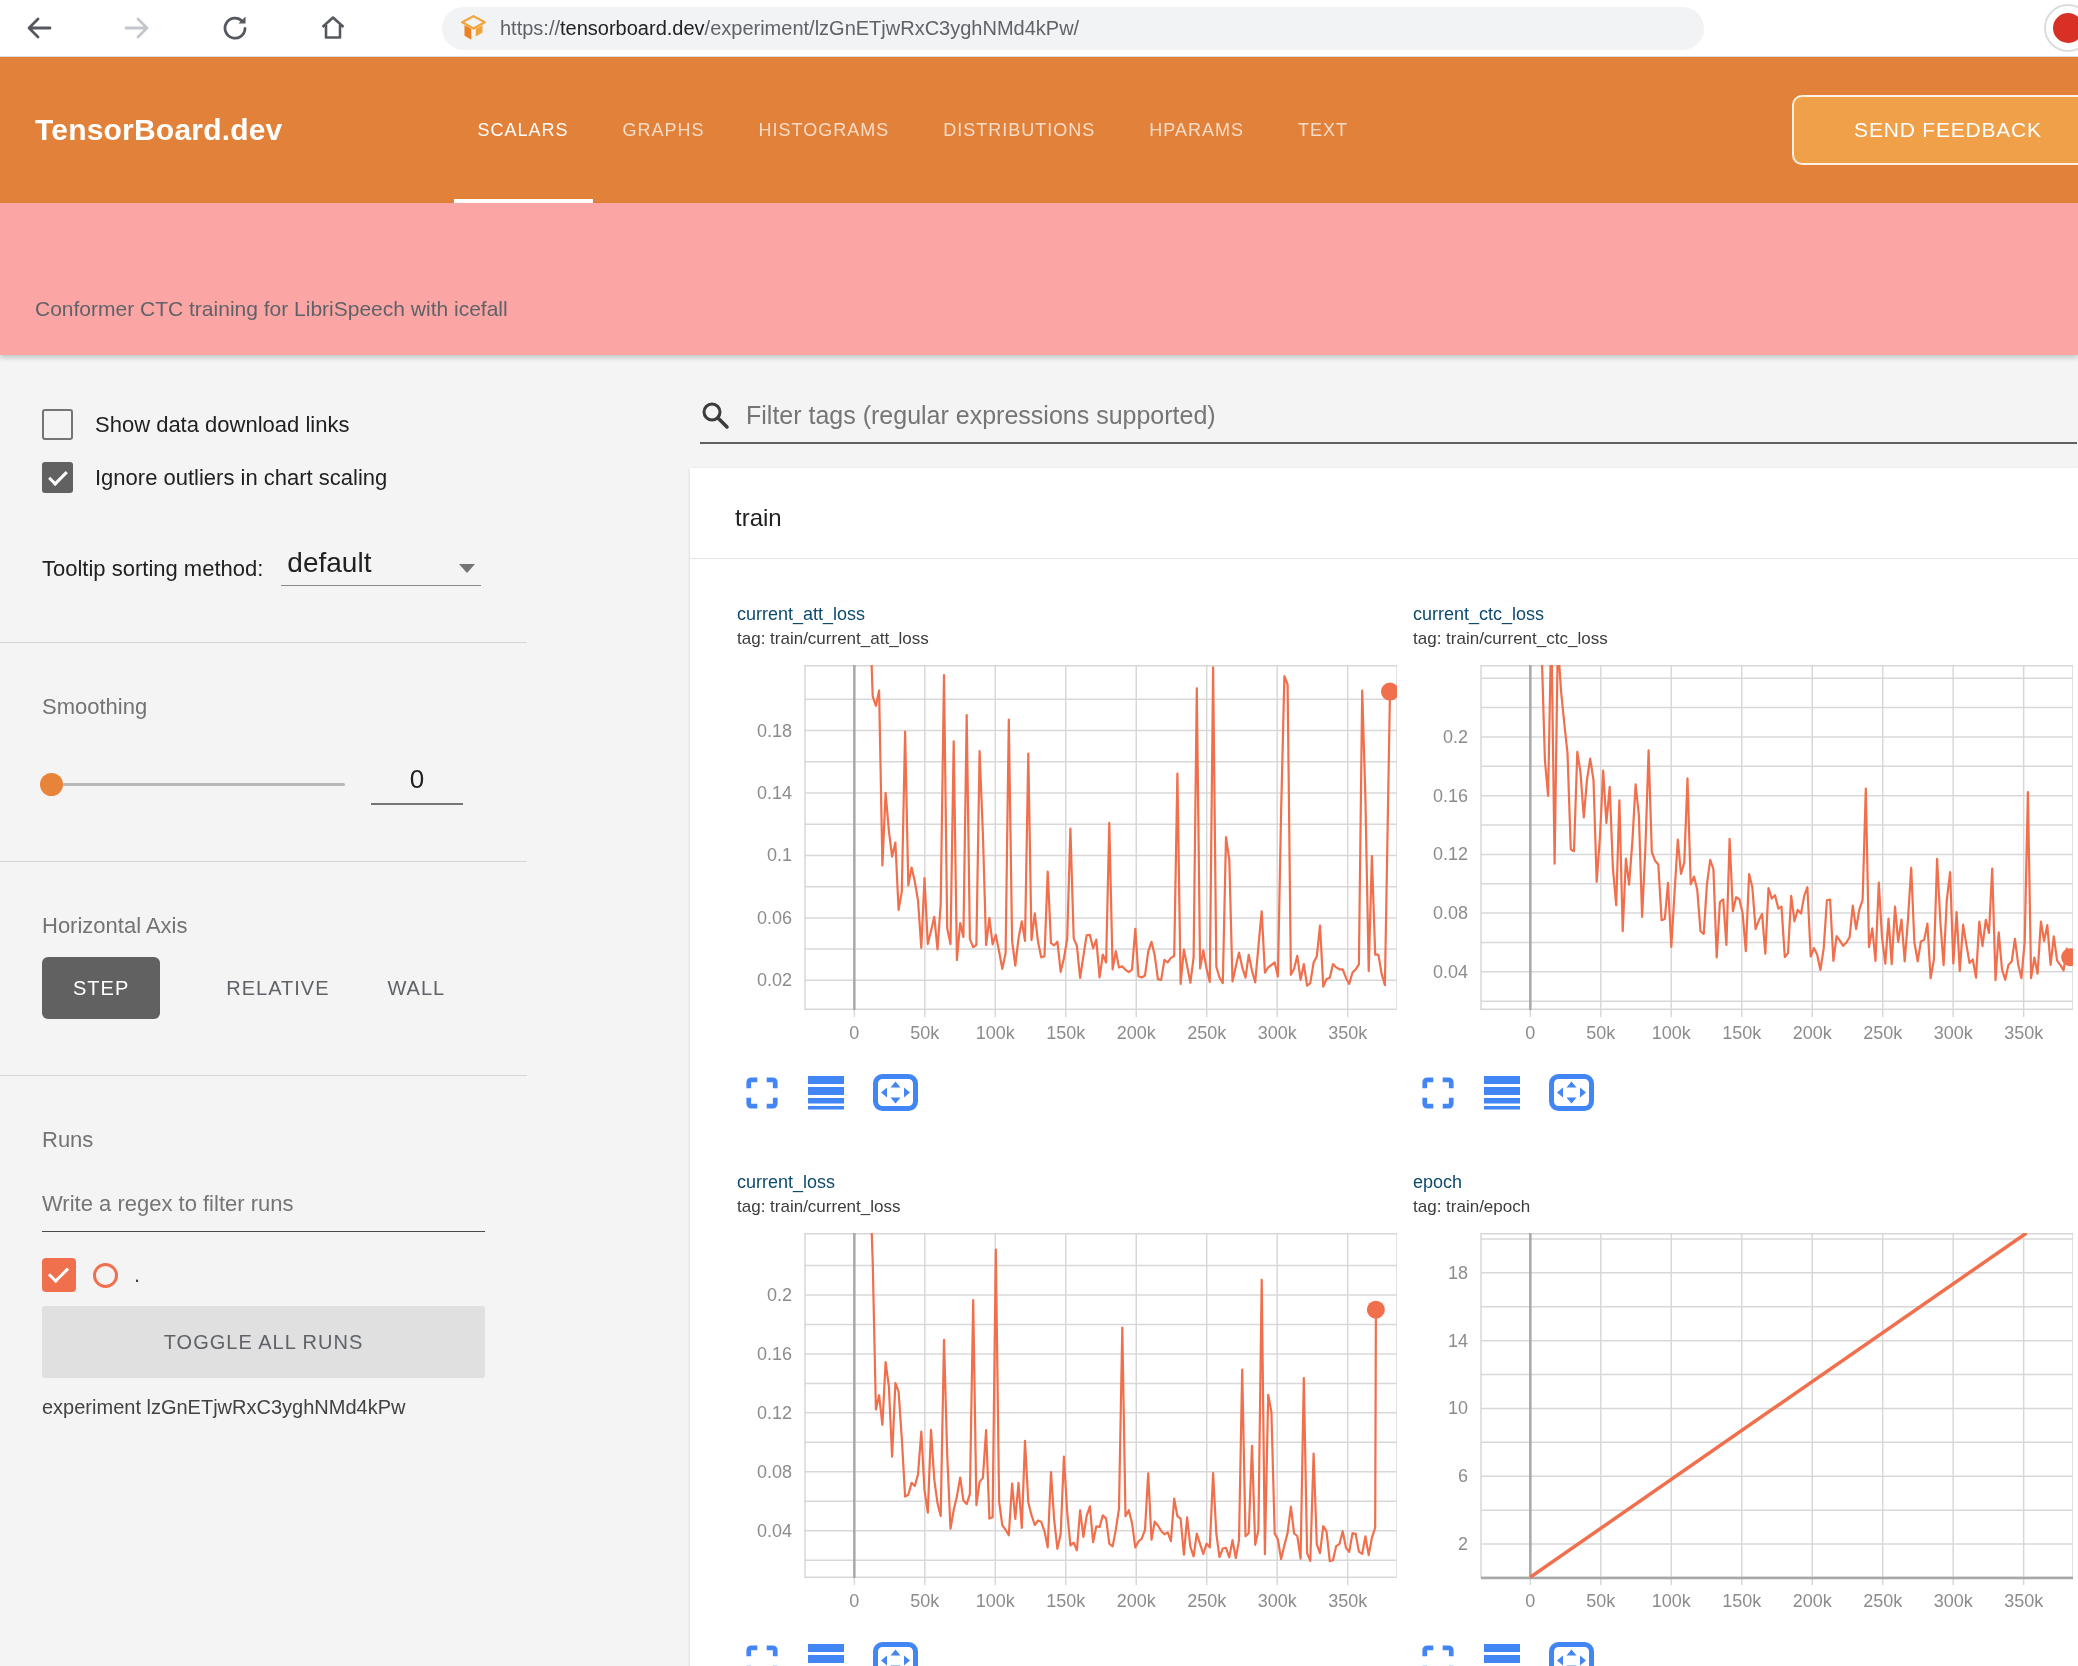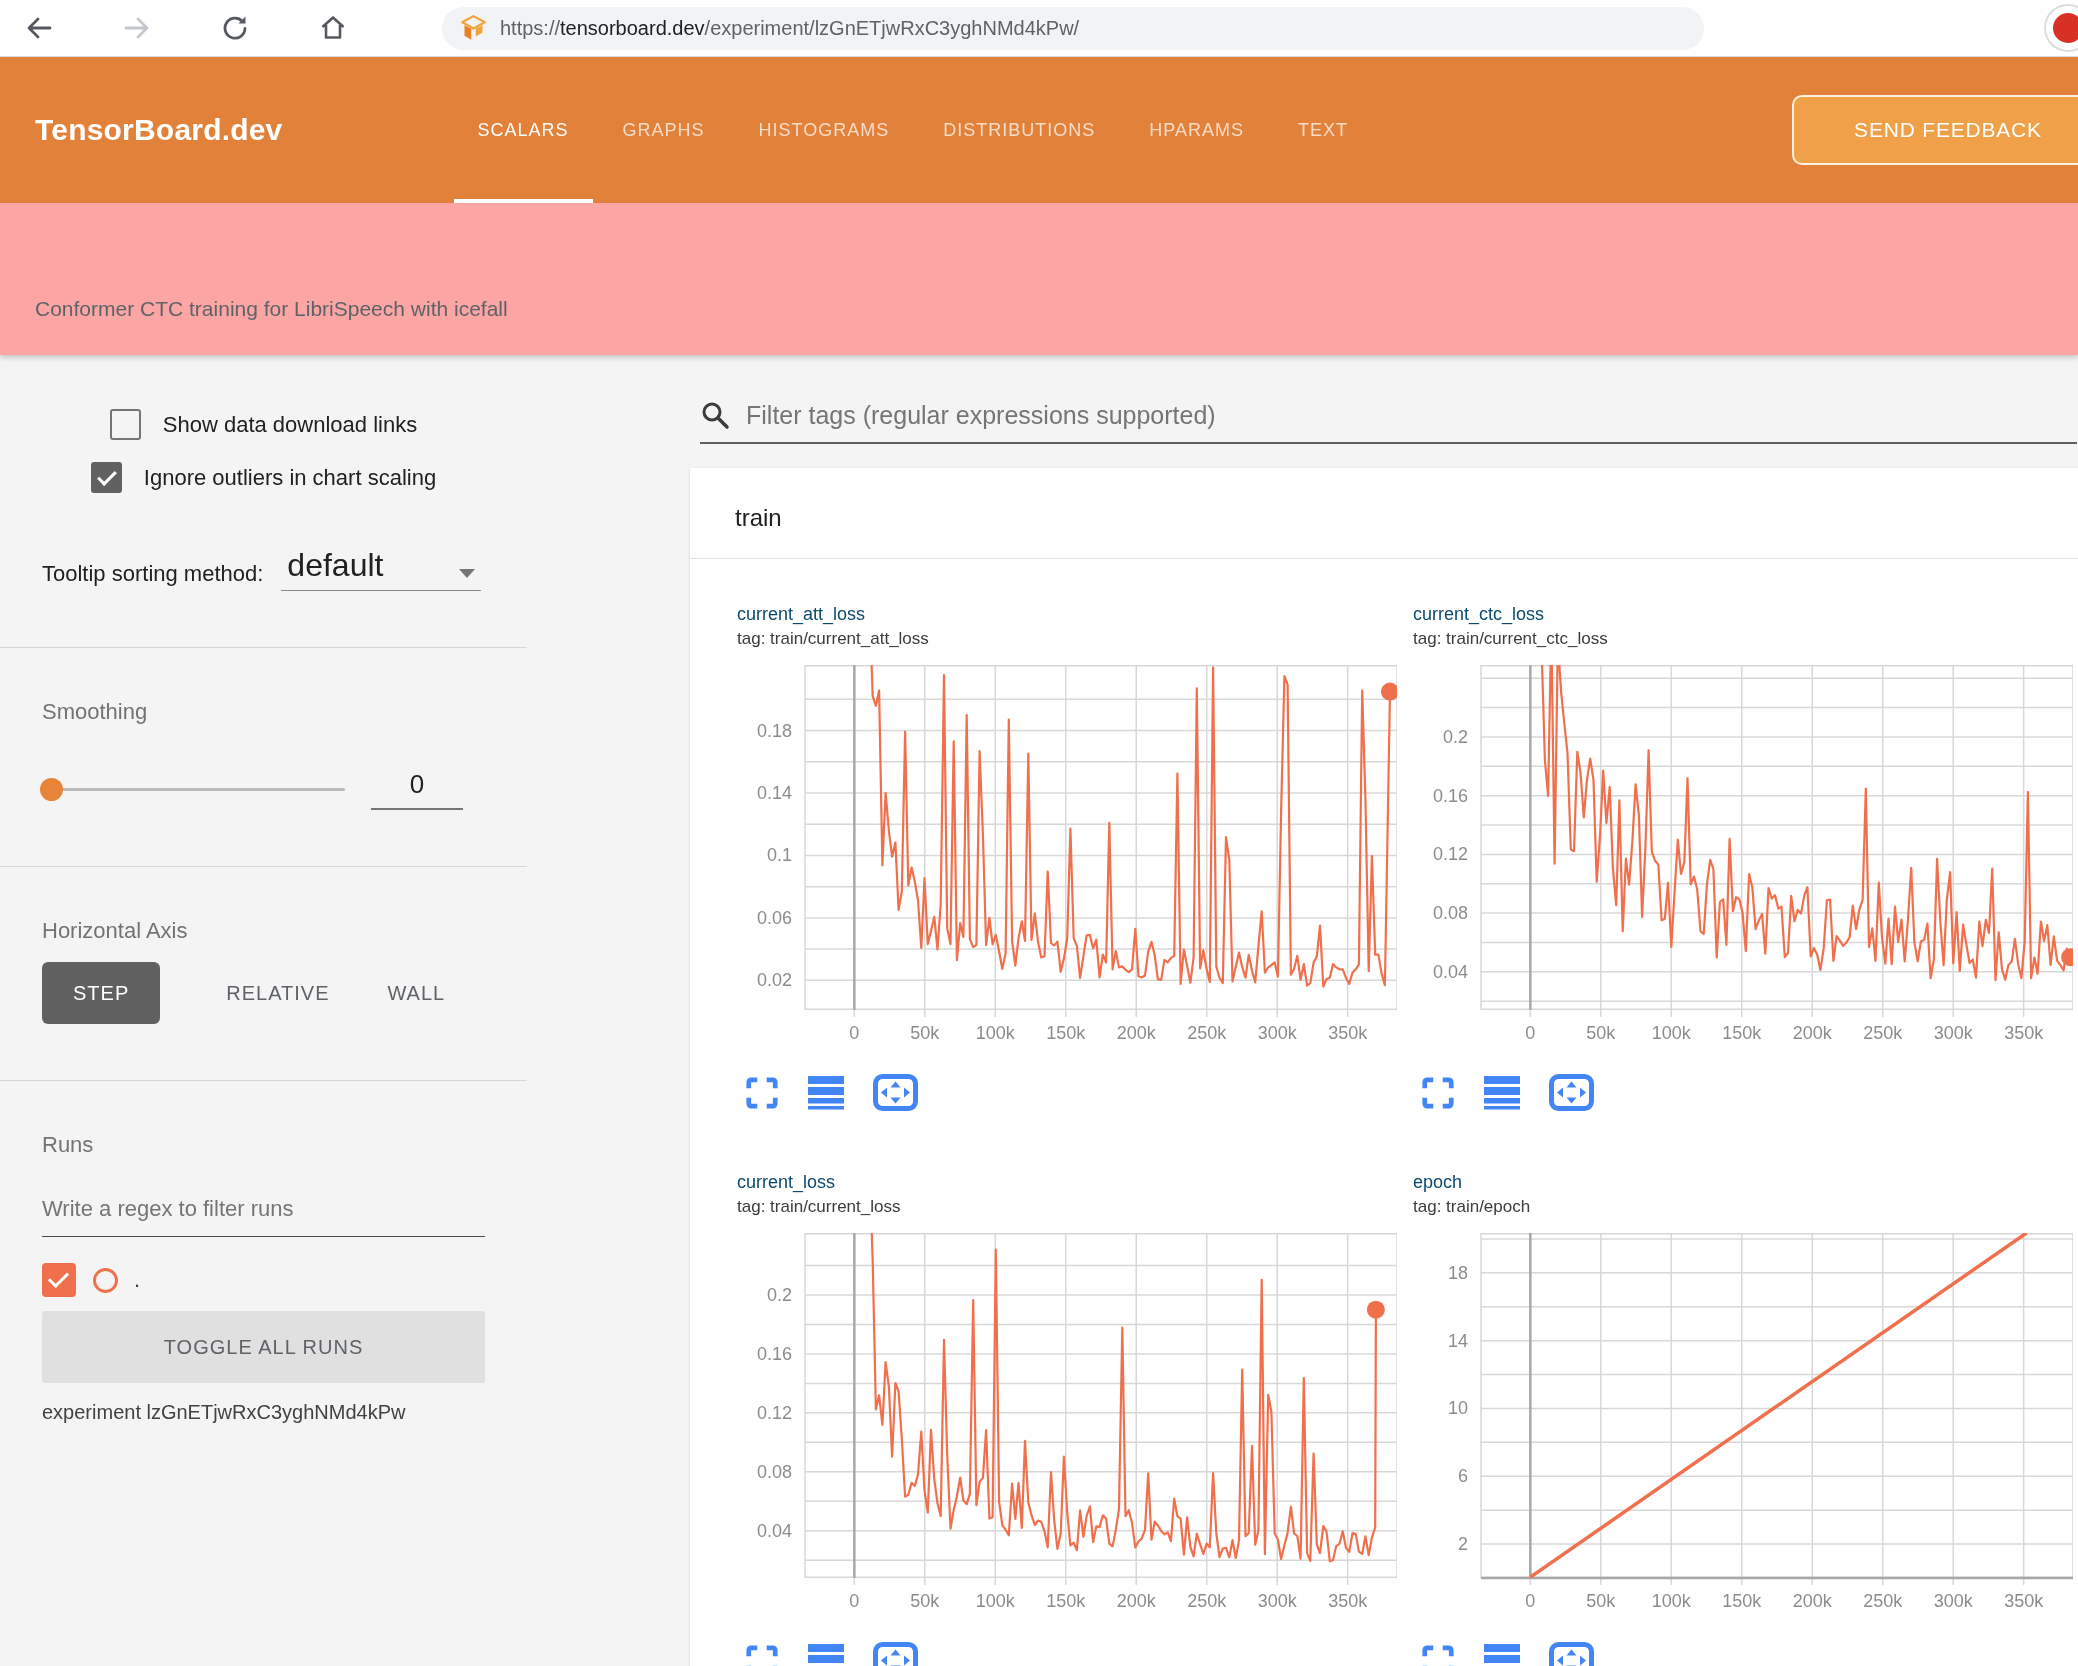--- a/index.html
+++ b/index.html
@@ -37,34 +37,34 @@
   
   .title-strip { height:152px; background:#fca5a5; padding:94px 0 0 35px; position:relative;
     box-shadow:0 3px 5px rgba(0,0,0,0.18); z-index:5; }
   .title-strip .exp-title { font-size:21px; color:#5f6368; }
 
   
   .content { display:flex; height:1311px; }
   .sidebar { flex:0 0 640px; padding:54px 0 0 42px; }
   .side-inner { width:443px; }
 
-  .cb-row { display:flex; align-items:center; margin-bottom:22px;justify-content:center; }
+  .cb-row { display:flex; align-items:center; margin-bottom:22px; }
   .cb { width:31px; height:31px; border:2.5px solid #757575; border-radius:3px; flex:0 0 auto;
     cursor:pointer; }
   .cb.checked { background:#616161; border-color:#616161; position:relative; }
   .cb.checked::after { content:""; display:block; width:15px; height:7px;
     border-left:3.5px solid #fff; border-bottom:3.5px solid #fff;
     transform:rotate(-45deg); margin:7px 0 0 5px; }
   .cb-label { margin-left:22px; font-size:22px; color:#212121; }
 
   .tooltip-row { display:flex; align-items:flex-end; margin-top:54px; }
   .tooltip-label { font-size:22px; color:#212121; padding-bottom:4px; }
   .select { margin-left:18px; width:200px; border-bottom:1.5px solid #8a8a8a;
     display:flex; align-items:flex-end; padding:0 6px 6px 6px; cursor:pointer; }
-  .select .val { font-size:32px; color:#212121; }
+  .select .val { font-size:28px; color:#212121; }
   .select .caret { margin-left:auto; width:0; height:0; border-left:8px solid transparent;
     border-right:8px solid transparent; border-top:9px solid #757575; margin-bottom:6px; }
 
   .divider { height:1px; background:#d6d6d6; margin-top:56px; margin-left:-42px; width:527px; }
 
   .section-title { font-size:22px; color:#737373; margin-top:51px; }
 
   .slider-row { display:flex; align-items:center; margin-top:44px; }
   .slider-track { position:relative; width:303px; height:3px; background:#b9b9b9; border-radius:2px; }
   .slider-thumb { position:absolute; left:-2px; top:-10px; width:23px; height:23px;

